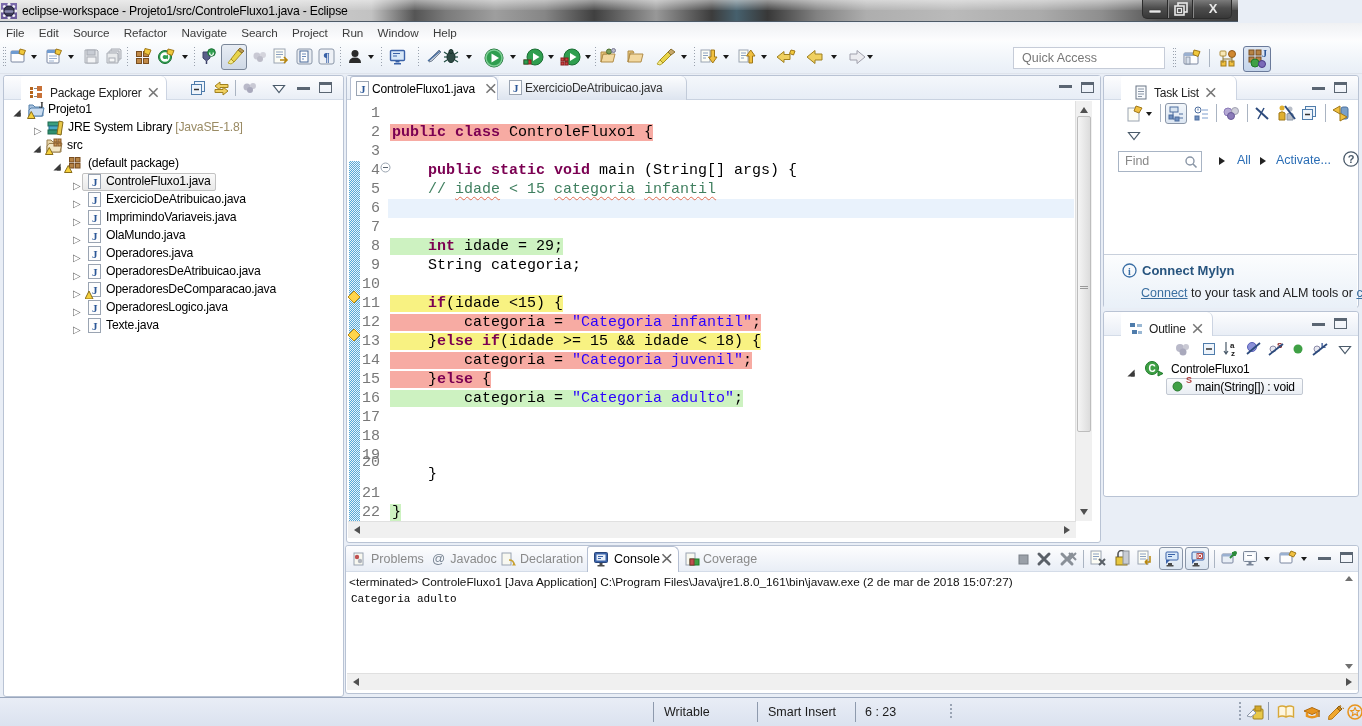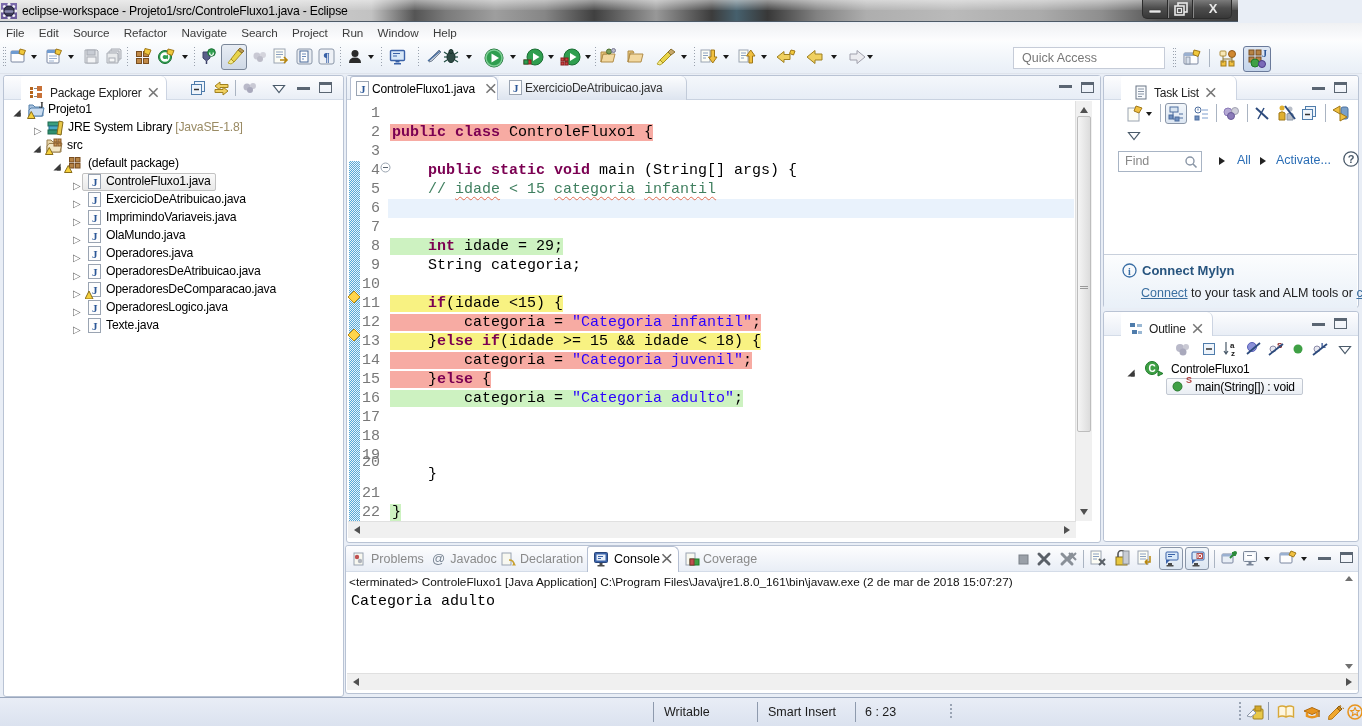--- a/index.html
+++ b/index.html
@@ -622,21 +622,21 @@
   </div>
   <div class="abs" style="left:0;top:178px;right:1px;height:54px;border-top:1px solid #c8d0dc;background:linear-gradient(180deg,#fcfdfe,#e9f0f8);">
     <svg class="abs" style="left:18px;top:8px;" width="15" height="15">
         <circle cx="7.5" cy="7.5" r="6.5" fill="none" stroke="#3a6ea5" stroke-width="1.3"></circle>
         <text x="7.5" y="11.5" text-anchor="middle" font-size="10" font-weight="bold" fill="#3a6ea5" font-family="Liberation Serif">i</text>
       </svg>
     <div class="abs" style="left:38px;top:8px;font-size:13px;font-weight:bold;color:#27547e;">Connect Mylyn</div>
     <div class="abs" style="left:37px;top:31px;font-size:12.5px;color:#222;white-space:nowrap;"><span style="color:#3b6fa0;text-decoration:underline;margin-top:32px;">Connect</span> to your task and ALM tools or <span style="color:#3b6fa0;text-decoration:underline;">cre</span></div>
   </div>
 </div>
-<div id="outline" class="panel" style="left:1103px;top:311px;width:256px;height:231px;">
+<div id="outline" class="panel" style="left:1103px;top:311px;width:256px;height:186px;">
   <div class="vhead">
     <div class="vtab" style="width:92px;"><svg width="14" height="14" style="margin-right:6px;">
           <rect x="1" y="1" width="5" height="4" fill="#4f7cab"></rect>
           <rect x="8" y="2" width="5" height="3" fill="#9ab8d4"></rect>
           <rect x="3" y="8" width="5" height="4" fill="#4f7cab"></rect>
           <rect x="9" y="9" width="4" height="3" fill="#9ab8d4"></rect>
         </svg>Outline<span class="vx">⨉</span></div>
     <div class="minmax mm-min" style="left:208px;top:11px;"></div>
     <div class="minmax mm-max" style="left:230px;"></div>
   </div>
@@ -796,21 +796,21 @@
         <rect x="1" y="3" width="12" height="2.5" fill="#9ab0d0"></rect>
         <path d="M12 1 L17 3 L14.5 7 L10 5 Z" fill="#f0c040" stroke="#a07818"></path>
       </svg>
     <div class="dd" style="left:955px;top:11px;position:absolute;"></div>
     <div class="minmax mm-min" style="left:972px;top:11px;"></div>
     <div class="minmax mm-max" style="left:994px;"></div>
   </div>
   <div class="abs" style="left:1px;top:27px;width:1011px;height:18px;background:#fff;font-size:11.8px;color:#111;white-space:nowrap;">
       <span style="position:absolute;left:2px;top:2px;">&lt;terminated&gt; ControleFluxo1 [Java Application] C:\Program Files\Java\jre1.8.0_161\bin\javaw.exe (2 de mar de 2018 15:07:27)</span>
     </div>
-  <div class="abs" style="left:1px;top:45px;width:866px;height:84px;background:#fff;font-family:'Liberation Mono',monospace;font-size:15px;color:#000;">
+  <div class="abs" style="left:1px;top:45px;width:866px;height:84px;background:#fff;font-family:'Liberation Mono',monospace;font-size:11px;color:#000;">
       <span style="position:absolute;left:4px;top:2px;">Categoria adulto</span>
     </div>
   <div class="abs" style="right:3px;top:28px;width:13px;height:100px;">
     <div class="sbarrow" style="left:3px;top:2px;border-left:4px solid transparent;border-right:4px solid transparent;border-bottom:5px solid #707070;"></div>
     <div class="sbarrow" style="left:3px;top:90px;border-left:4px solid transparent;border-right:4px solid transparent;border-top:5px solid #707070;"></div>
   </div>
   <div class="sbh" style="left:1px;bottom:3px;height:17px;width:1011px;">
     <div class="sbarrow" style="left:6px;top:4px;border-top:4.5px solid transparent;border-bottom:4.5px solid transparent;border-right:6px solid #505050;"></div>
     <div class="sbarrow" style="right:6px;top:4px;border-top:4.5px solid transparent;border-bottom:4.5px solid transparent;border-left:6px solid #505050;"></div>
   </div>

